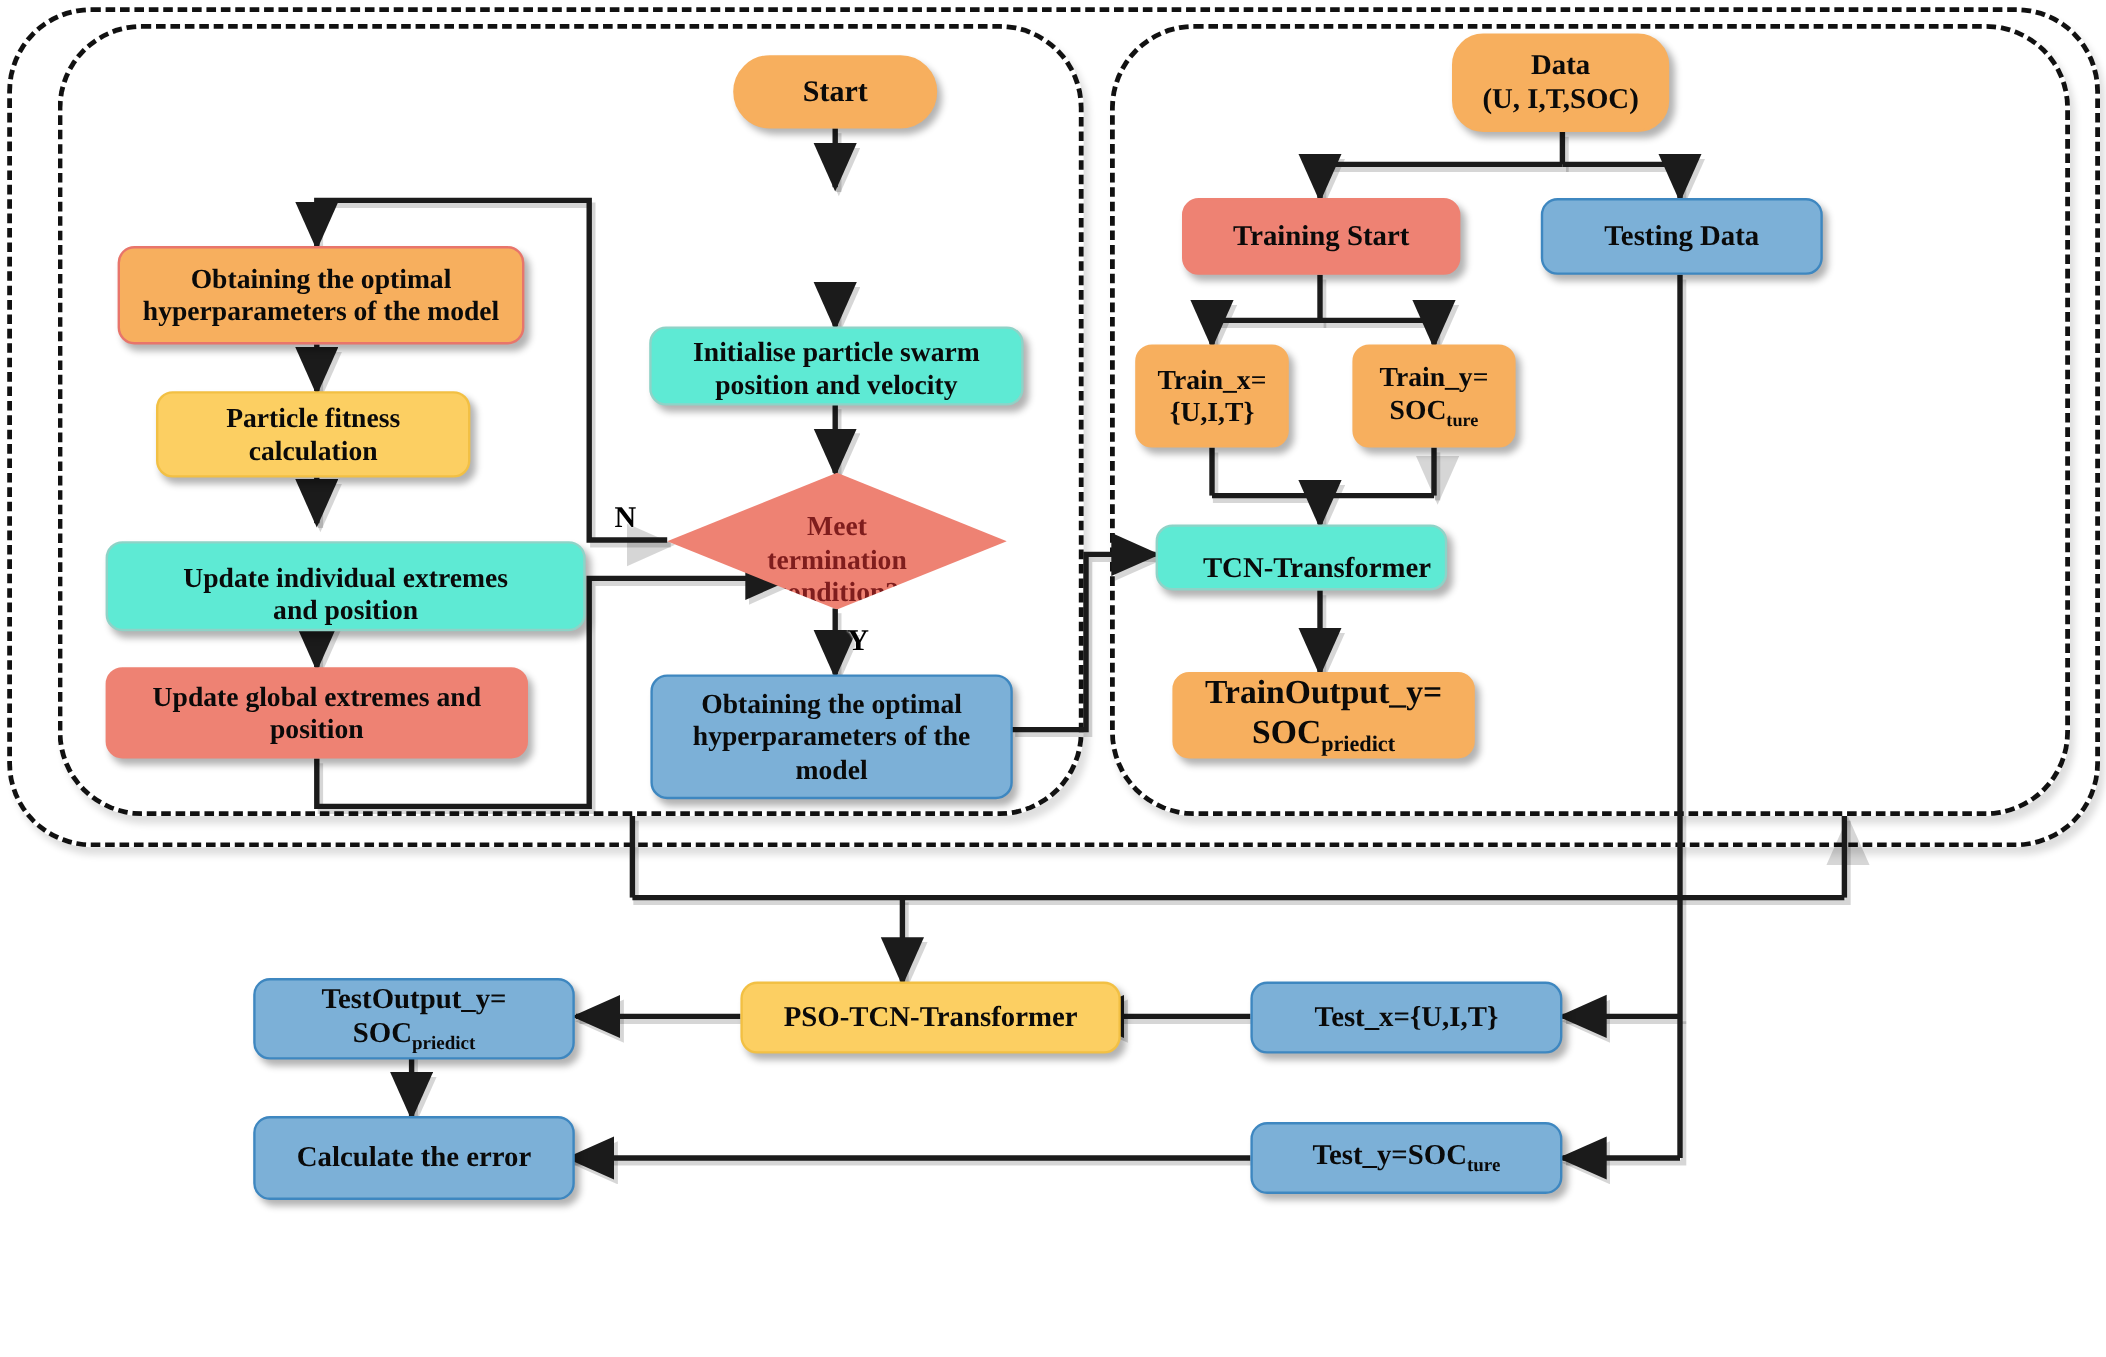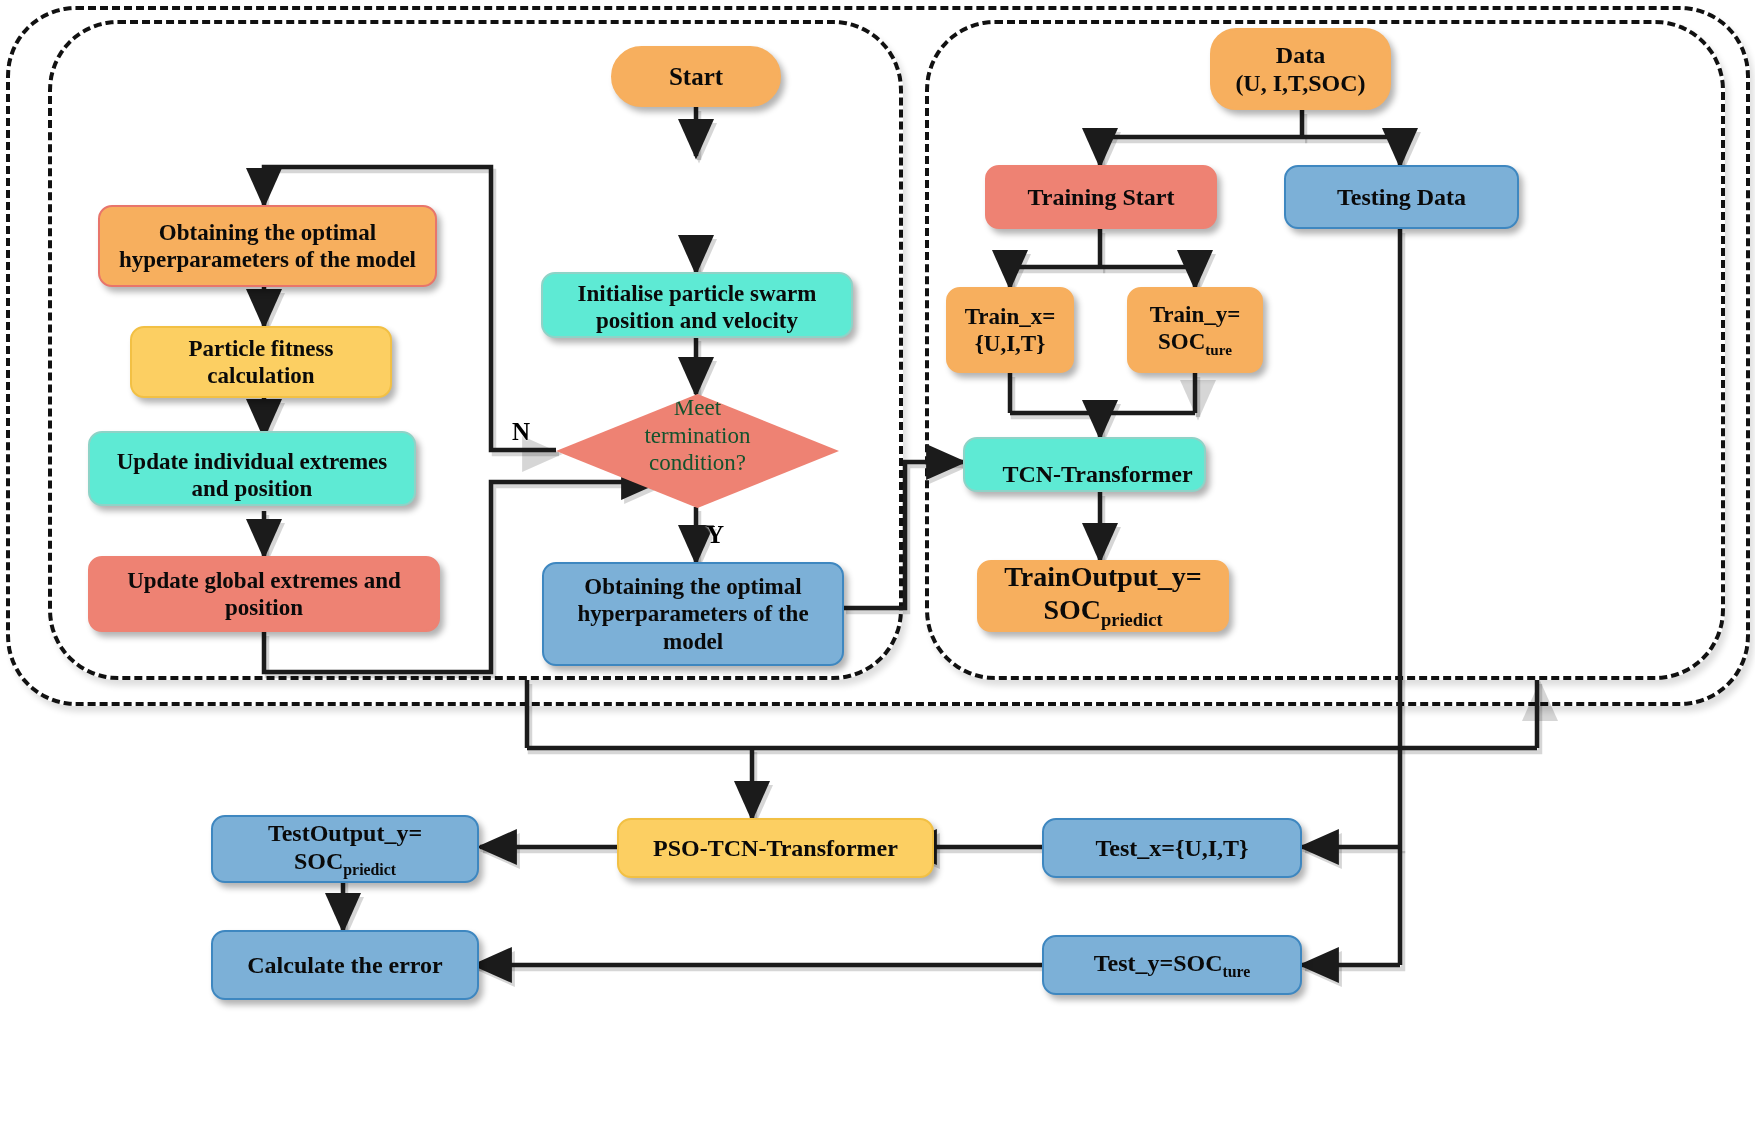--- a/index.html
+++ b/index.html
@@ -21,22 +21,22 @@
   .n-orange{background:#F7AF5E;border:2px solid #E8756B;}
   .n-orange-plain{background:#F7AF5E;border:2px solid #F7AF5E;}
   .n-yellow{background:#FCCF62;border:2px solid #F2C044;}
   .n-teal{background:#5eead4;border:2px solid #8ED3C7;align-items:flex-end;}
   .n-red{background:#EE8273;border:2px solid #EE8273;}
   .n-blue{background:#7CB0D7;border:2px solid #3E87C0;}
   .pill{border-radius:999px;}
 
   .diamond{
     position:absolute;
-    display:flex;align-items:flex-start;justify-content:center;
-    text-align:center;font-weight:normal;color:#14532d;line-height:1.2;
+    display:flex;align-items:flex-end;justify-content:center;
+    text-align:center;font-weight:bold;color:#7f1d1d;line-height:1.2;
     background:#EE8273;
     clip-path:polygon(50% 0%,100% 50%,50% 100%,0% 50%);
     filter:drop-shadow(4px 5px 5px rgba(0,0,0,0.28));
   }
 
   .edge-label{
     position:absolute;font-weight:bold;color:#000;
     text-shadow:0 0 2px #fff,0 0 2px #fff;
   }
 
@@ -191,21 +191,21 @@
     </div>
   </div>
 
   <div class="node n-yellow" style="left:130px;top:326px;width:262px;height:72px;font-size:23px;">
     <div>
       <div>Particle fitness</div>
       <div>calculation</div>
     </div>
   </div>
 
-  <div class="node n-teal" style="left:88px;top:431px;width:328px;height:75px;font-size:23px;">
+  <div class="node n-teal" style="left:88px;top:451px;width:400px;height:75px;font-size:23px;">
     <div>
       <div>Update individual extremes</div>
       <div>and position</div>
     </div>
   </div>
 
   <div class="node n-red" style="left:88px;top:556px;width:352px;height:76px;font-size:23px;">
     <div>
       <div>Update global extremes and</div>
       <div>position</div>

